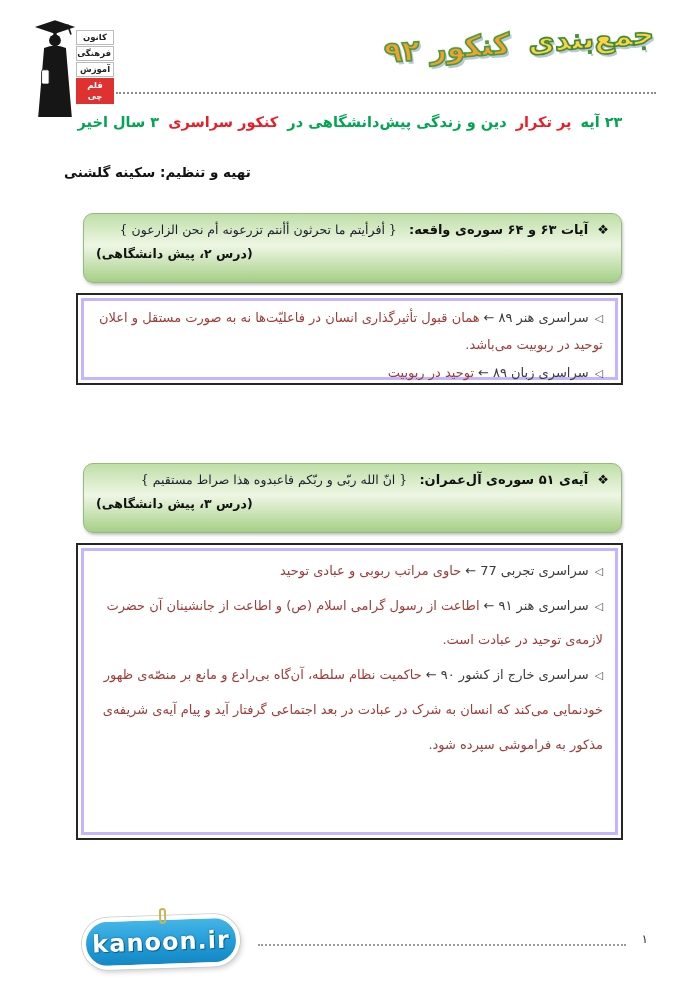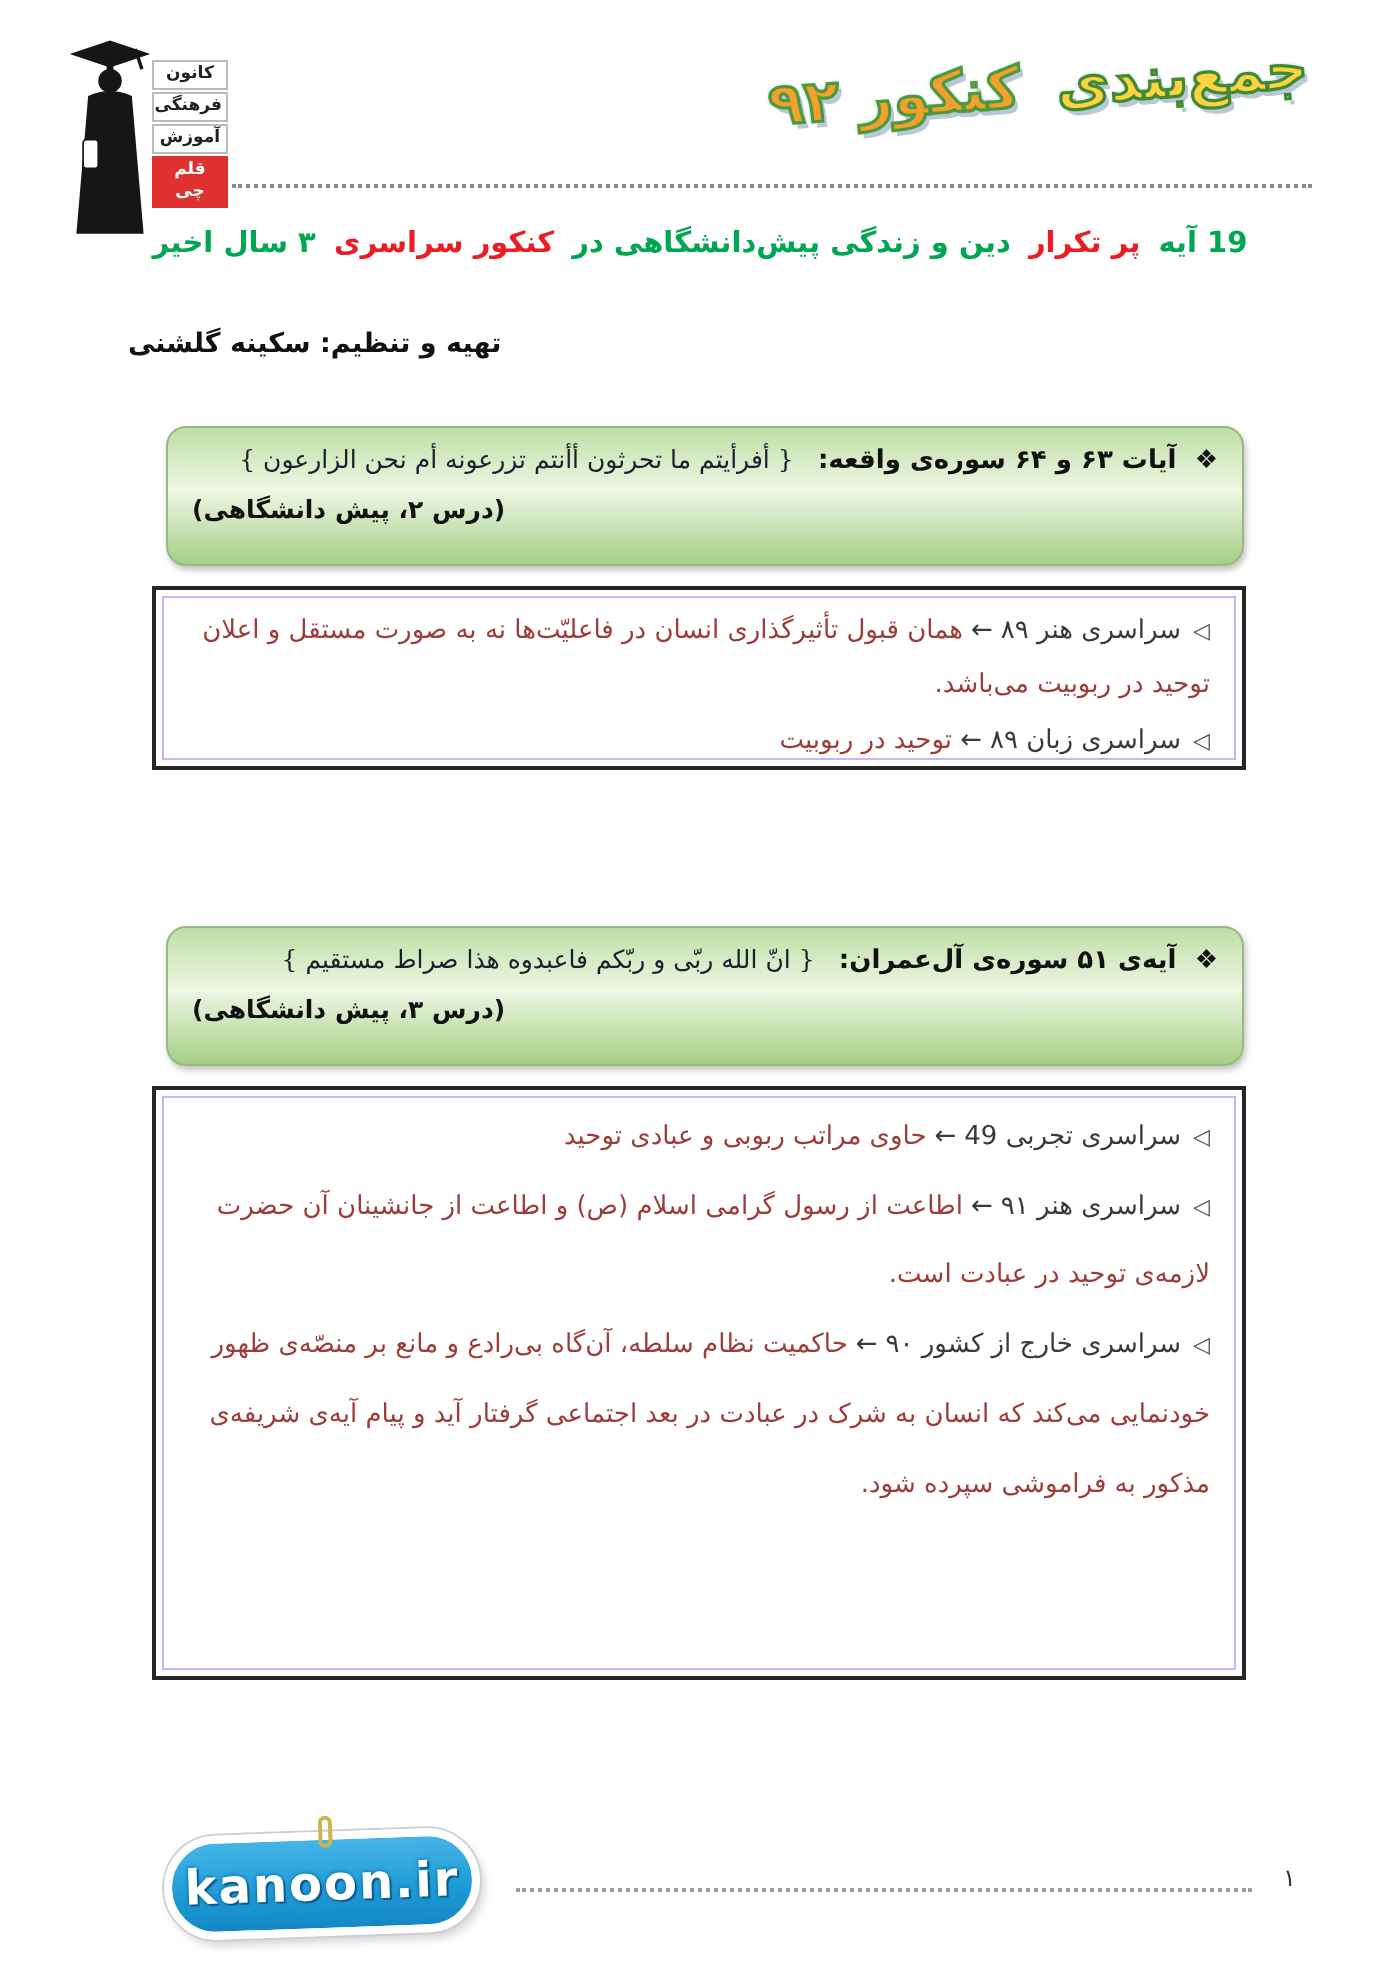--- a/index.html
+++ b/index.html
@@ -42,21 +42,21 @@
             padding:8px 12px 0 10px; }
   .banner-line1 { direction:rtl; text-align:right; font-size:13px; color:#111; }
   .banner-bullet { font-size:13px; color:#111; margin-left:5px; }
   .banner-heading { font-weight:bold; }
   .banner-verse { font-family:"DejaVu Serif", serif; font-size:12.5px; color:#1d1d2e; margin-right:8px;margin-top:41px; }
   .banner-line2 { direction:rtl; text-align:left; font-weight:bold; font-size:12.5px; color:#111;
                   margin-top:9px; padding-left:2px; }
 
   
   .box { position:absolute; left:81px; width:537px; background:#fff;
-         border:1px solid #c4b5fd; box-shadow:0 0 0 3px #fff, 0 0 0 5px #262626;
+         border:3px solid #c4b5fd; box-shadow:0 0 0 3px #fff, 0 0 0 5px #262626;
          padding:3px 12px 3px 10px; direction:rtl; }
   .item { font-size:13px; color:#3a3a3a; }
   .item-marker { color:#4a4a4a; font-size:11px; margin-left:6px; }
   .item-exam { color:#3a3a3a; }
   .item-arrow { color:#3a3a3a; margin:0 4px; }
   .item-desc { color:#9c3d3a; }
   .box-1 { top:298px; height:82px; }
   .box-1 .item { line-height:2.1; }
   .box-2 { top:548px; height:287px; }
   .box-2 .item { line-height:2.67; }
@@ -97,21 +97,21 @@
   </div>
 
   <div class="header-art">
     <span class="art1">جمع‌بندی</span>
     <span class="art2">کنکور ۹۲</span>
   </div>
 
   <div class="dots-top"></div>
 
   <div class="main-title">
-    <span class="seg-green">19 آیه</span>
+    <span class="seg-green">۲۳ آیه</span>
     <span class="seg-red">پر تکرار</span>
     <span class="seg-green">دین و زندگی پیش‌دانشگاهی در</span>
     <span class="seg-red">کنکور سراسری</span>
     <span class="seg-green">۳ سال اخیر</span>
   </div>
 
   <div class="prepared">تهیه و تنظیم: سکینه گلشنی</div>
 
   <div class="banner" style="top:213px;">
     <div class="banner-line1">
@@ -135,21 +135,21 @@
     <div class="banner-line1">
       <span class="banner-bullet">❖</span>
       <span class="banner-heading">آیه‌ی ۵۱ سوره‌ی آل‌عمران:</span>
       <span class="banner-verse">{ انّ الله ربّی و ربّکم فاعبدوه هذا صراط مستقیم }</span>
     </div>
     <div class="banner-line2">(درس ۳، پیش دانشگاهی)</div>
   </div>
 
   <div class="box box-2">
     <div class="item">
-      <span class="item-marker">◁</span><span class="item-exam">سراسری تجربی 49</span><span class="item-arrow">←</span><span class="item-desc">حاوی مراتب ربوبی و عبادی توحید</span>
+      <span class="item-marker">◁</span><span class="item-exam">سراسری تجربی 77</span><span class="item-arrow">←</span><span class="item-desc">حاوی مراتب ربوبی و عبادی توحید</span>
     </div>
     <div class="item">
       <span class="item-marker">◁</span><span class="item-exam">سراسری هنر ۹۱</span><span class="item-arrow">←</span><span class="item-desc">اطاعت از رسول گرامی اسلام (ص) و اطاعت از جانشینان آن حضرت لازمه‌ی توحید در عبادت است.</span>
     </div>
     <div class="item">
       <span class="item-marker">◁</span><span class="item-exam">سراسری خارج از کشور ۹۰</span><span class="item-arrow">←</span><span class="item-desc">حاکمیت نظام سلطه، آن‌گاه بی‌رادع و مانع بر منصّه‌ی ظهور خودنمایی می‌کند که انسان به شرک در عبادت در بعد اجتماعی گرفتار آید و پیام آیه‌ی شریفه‌ی مذکور به فراموشی سپرده شود.</span>
     </div>
   </div>
 
   <div class="kanoon">

